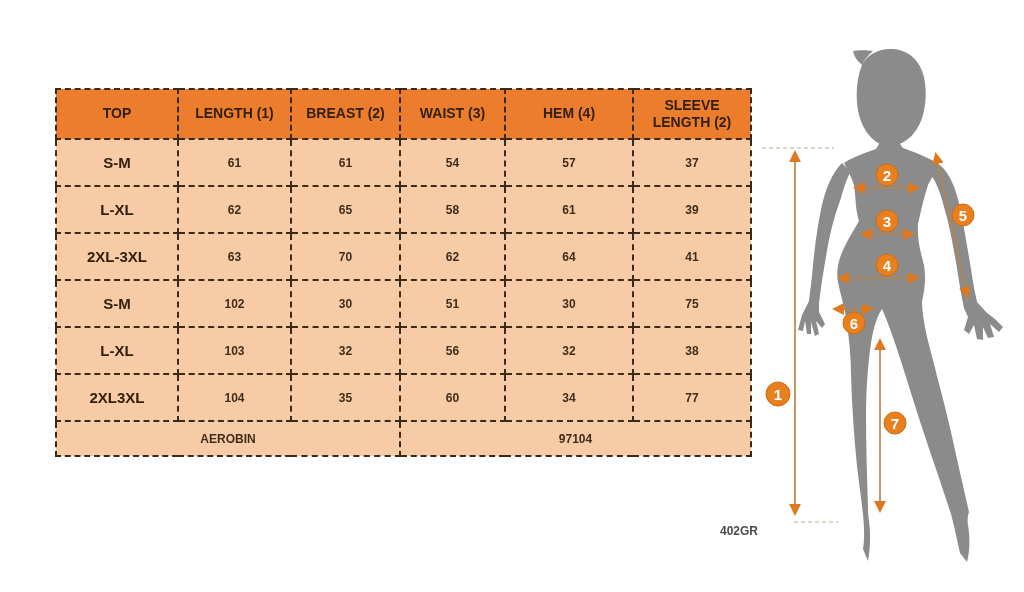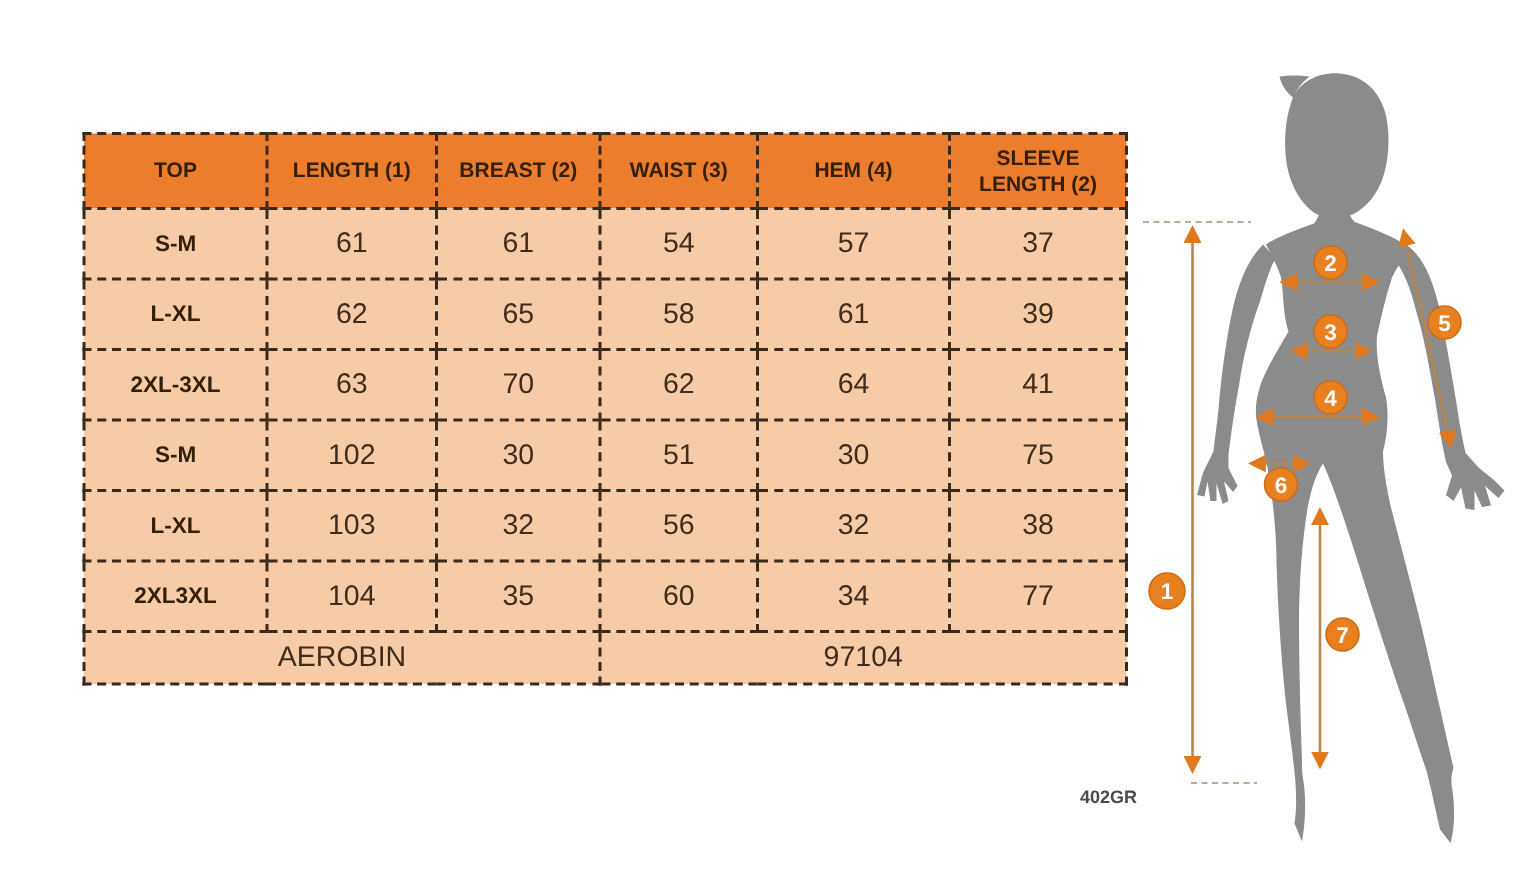--- a/index.html
+++ b/index.html
@@ -2,21 +2,21 @@
 <html style="--header-bg: #ec7d2d; --cell-bg: #f7cba6; --border: #3a2a1c; --header-text: #33200a; --cell-text: #3f2c1a; --silhouette: #8b8b8b; --arrow: #b5854c; --arrowhead: #e0781e; --marker-bg: #e8801f; --marker-text: #ffffff;"><head>
 <meta charset="utf-8">
 <style>
   html,body{margin:0;padding:0;background:#ffffff;}
   .stage{position:relative;width:1024px;height:592px;background:#ffffff;overflow:hidden;
          font-family:"Liberation Sans",sans-serif;}
   table.size{position:absolute;left:55px;top:88px;width:695px;border-collapse:collapse;table-layout:fixed;}
   table.size th,table.size td{border:2px dashed var(--border,#3a2a1c);text-align:center;vertical-align:middle;padding:1px 2px;}
   tr.hdr th{background:var(--header-bg,#ec7d2d);color:var(--header-text,#33200a);
             font-size:14px;font-weight:700;line-height:1.25;}
-  table.size td{background:var(--cell-bg,#f7cba6);color:var(--cell-text,#3f2c1a);font-size:19px;font-weight:400;}
+  table.size td{background:var(--cell-bg,#f7cba6);color:var(--cell-text,#3f2c1a);font-size:12px;font-weight:700;}
   th.lbl{background:var(--cell-bg,#f7cba6);color:var(--header-text,#33200a);font-size:15px;font-weight:700;}
   tr.h1{height:50px;} tr.data{height:47px;margin-top:17px;} tr.fab{height:37px;} tr.val{height:35px;padding-left:45px;}
   .code{position:absolute;top:524px;left:660px;width:98px;text-align:right;
         font-size:12px;font-weight:600;color:#4a4a4a;}
   svg.figure{position:absolute;left:758px;top:25px;}
   .sil{fill:var(--silhouette,#8b8b8b);}
   .mline{stroke:var(--arrow,#b5854c);stroke-width:1.7;fill:none;}
   .guide{stroke:#b9ab96;stroke-width:1.2;stroke-dasharray:4 3;fill:none;}
   .mcirc{fill:var(--marker-bg,#e8801f);stroke:#cf6a12;stroke-width:1;}
   .mnum{fill:var(--marker-text,#ffffff);font-family:"Liberation Sans",sans-serif;

